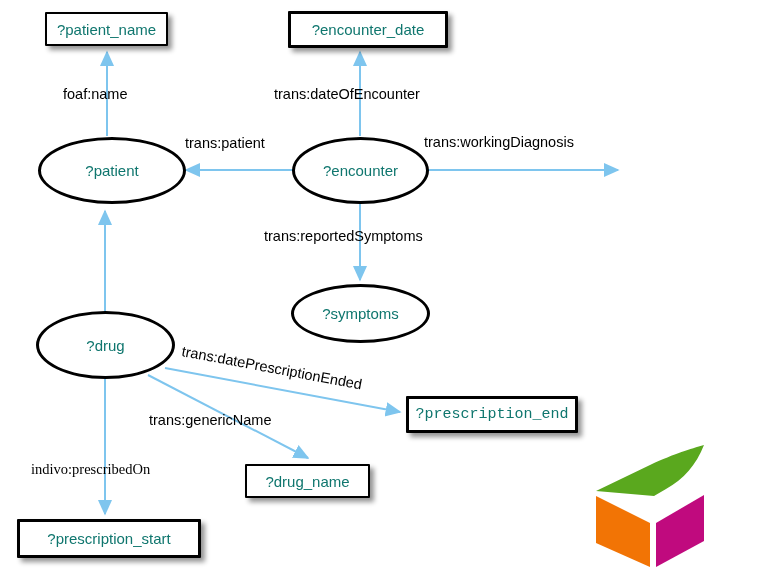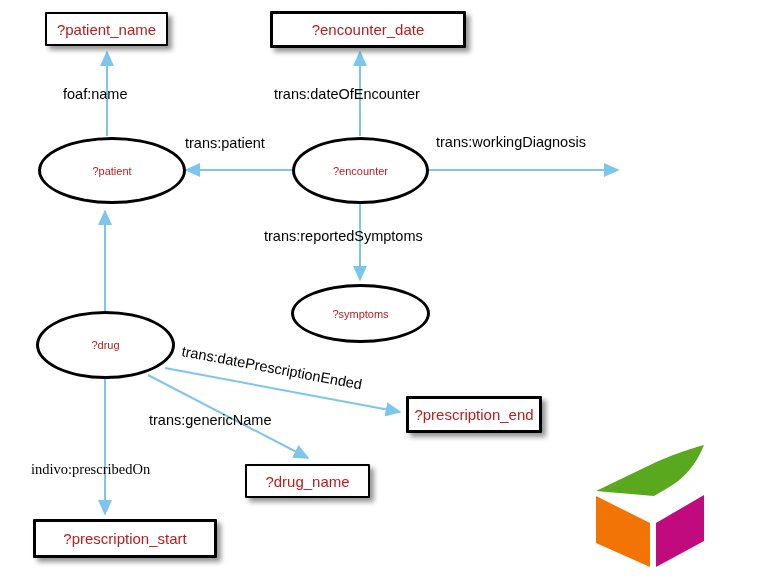--- a/index.html
+++ b/index.html
@@ -25,29 +25,29 @@
     width: 766px;
     height: 579px;
   }
   .node {
     position: absolute;
     display: flex;
     align-items: center;
     justify-content: center;
     box-sizing: border-box;
     background: #ffffff;
-    color: #b91c1c;
+    color: #0f766e;
     text-align: center;
     white-space: nowrap;
     z-index: 5;
   }
   .node-ellipse {
     border: 3px solid #000000;
     border-radius: 50%;
-    font-size: 11px;
+    font-size: 15px;
   }
   .node-rect {
     border: 2px solid #000000;
     border-radius: 1px;
     font-size: 15px;
     box-shadow: 4px 4px 5px rgba(0,0,0,0.42);
   }
   .node-rect.thick {
     border-width: 3px;
   }
@@ -103,49 +103,49 @@
       <line x1="105" y1="378" x2="105" y2="514"></line>
     </g>
   </svg>
 
   <div class="edge-label" style="left:63px; top:86px;text-align:center;">foaf:name</div>
 
   <div class="edge-label" style="left:274px; top:86px;">trans:dateOfEncounter</div>
 
   <div class="edge-label" style="left:185px; top:135px;">trans:patient</div>
 
-  <div class="edge-label" style="left:436px; top:134px;">trans:workingDiagnosis</div>
+  <div class="edge-label" style="left:424px; top:134px;">trans:workingDiagnosis</div>
 
   <div class="edge-label" style="left:264px; top:228px;">trans:reportedSymptoms</div>
 
 
   <div class="edge-label rot" style="left:182px; top:343px; transform: rotate(10.6deg);">trans:datePrescriptionEnded</div>
 
   <div class="edge-label" style="left:149px; top:412px;">trans:genericName</div>
 
   <div class="edge-label" style="left:31px; top:461px;font-family:Liberation Serif, serif;">indivo:prescribedOn</div>
 
   <div class="node node-rect" style="left:45px; top:12px; width:123px; height:34px;">?patient_name</div>
 
-  <div class="node node-rect thick" style="left:270px; top:11px; width:196px; height:37px;">?encounter_date</div>
+  <div class="node node-rect thick" style="left:288px; top:11px; width:160px; height:37px;">?encounter_date</div>
 
   <div class="node node-ellipse" style="left:38px; top:137px; width:148px; height:67px;">?patient</div>
 
   <div class="node node-ellipse" style="left:292px; top:137px; width:137px; height:67px;">?encounter</div>
 
 
   <div class="node node-ellipse" style="left:291px; top:284px; width:139px; height:59px;">?symptoms</div>
 
   <div class="node node-ellipse" style="left:36px; top:311px; width:139px; height:68px;">?drug</div>
 
-  <div class="node node-rect thick" style="left:406px; top:396px; width:136px; height:37px;">?prescription_end</div>
+  <div class="node node-rect thick" style="left:406px; top:396px; width:172px; height:37px;font-family:Liberation Mono, monospace;">?prescription_end</div>
 
   <div class="node node-rect" style="left:245px; top:464px; width:125px; height:34px;">?drug_name</div>
 
-  <div class="node node-rect thick" style="left:17px; top:519px; width:184px; height:39px;margin-left:16px;">?prescription_start</div>
+  <div class="node node-rect thick" style="left:17px; top:519px; width:184px; height:39px;">?prescription_start</div>
 
   <svg id="logo" viewBox="0 0 124 124" xmlns="http://www.w3.org/2000/svg">
 
     <path d="M4 48 L58 22 C84 10 98 6 112 2 C104 22 92 36 74 46 L62 53 Z" fill="#5aa81e"></path>
 
     <path d="M4 53 L58 80 L58 124 L4 100 Z" fill="#f27405"></path>
 
     <path d="M64 80 L112 52 L112 98 L64 124 Z" fill="#c00a7e"></path>
   </svg>
 

